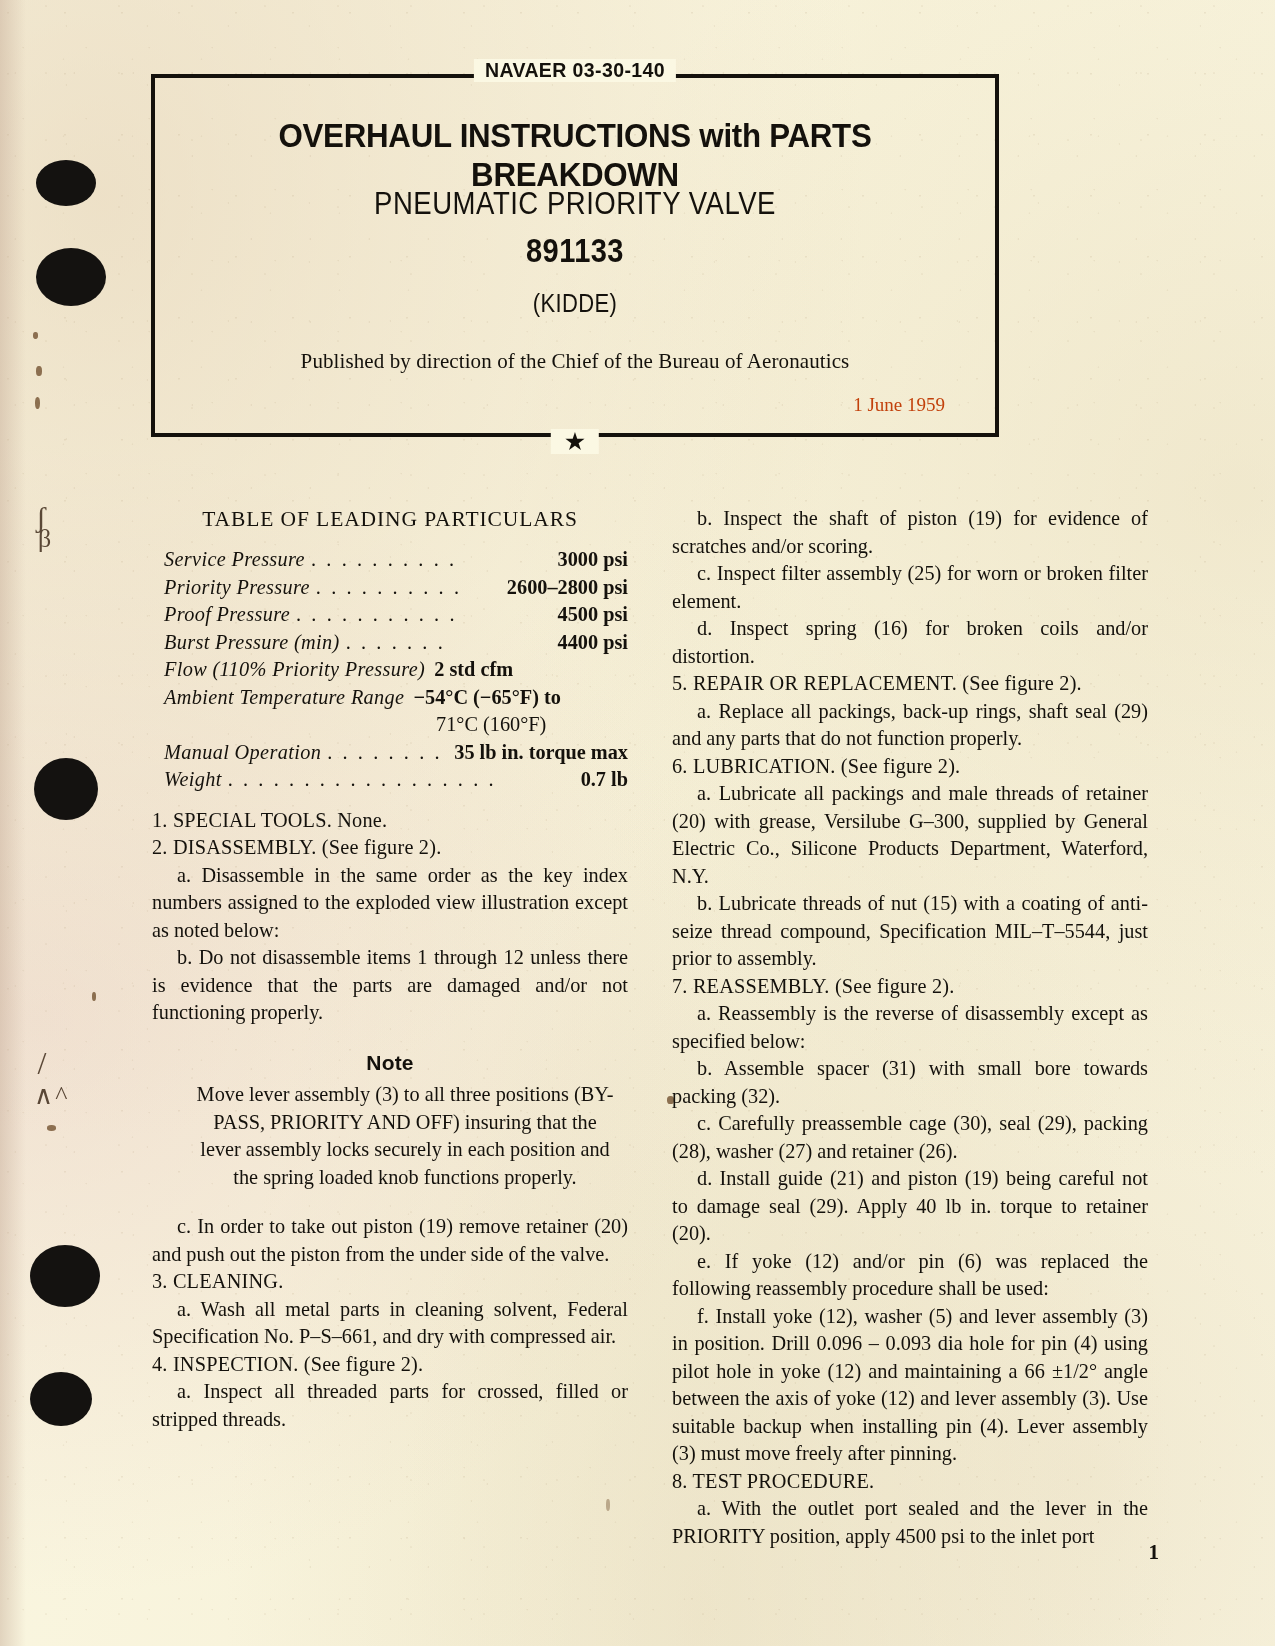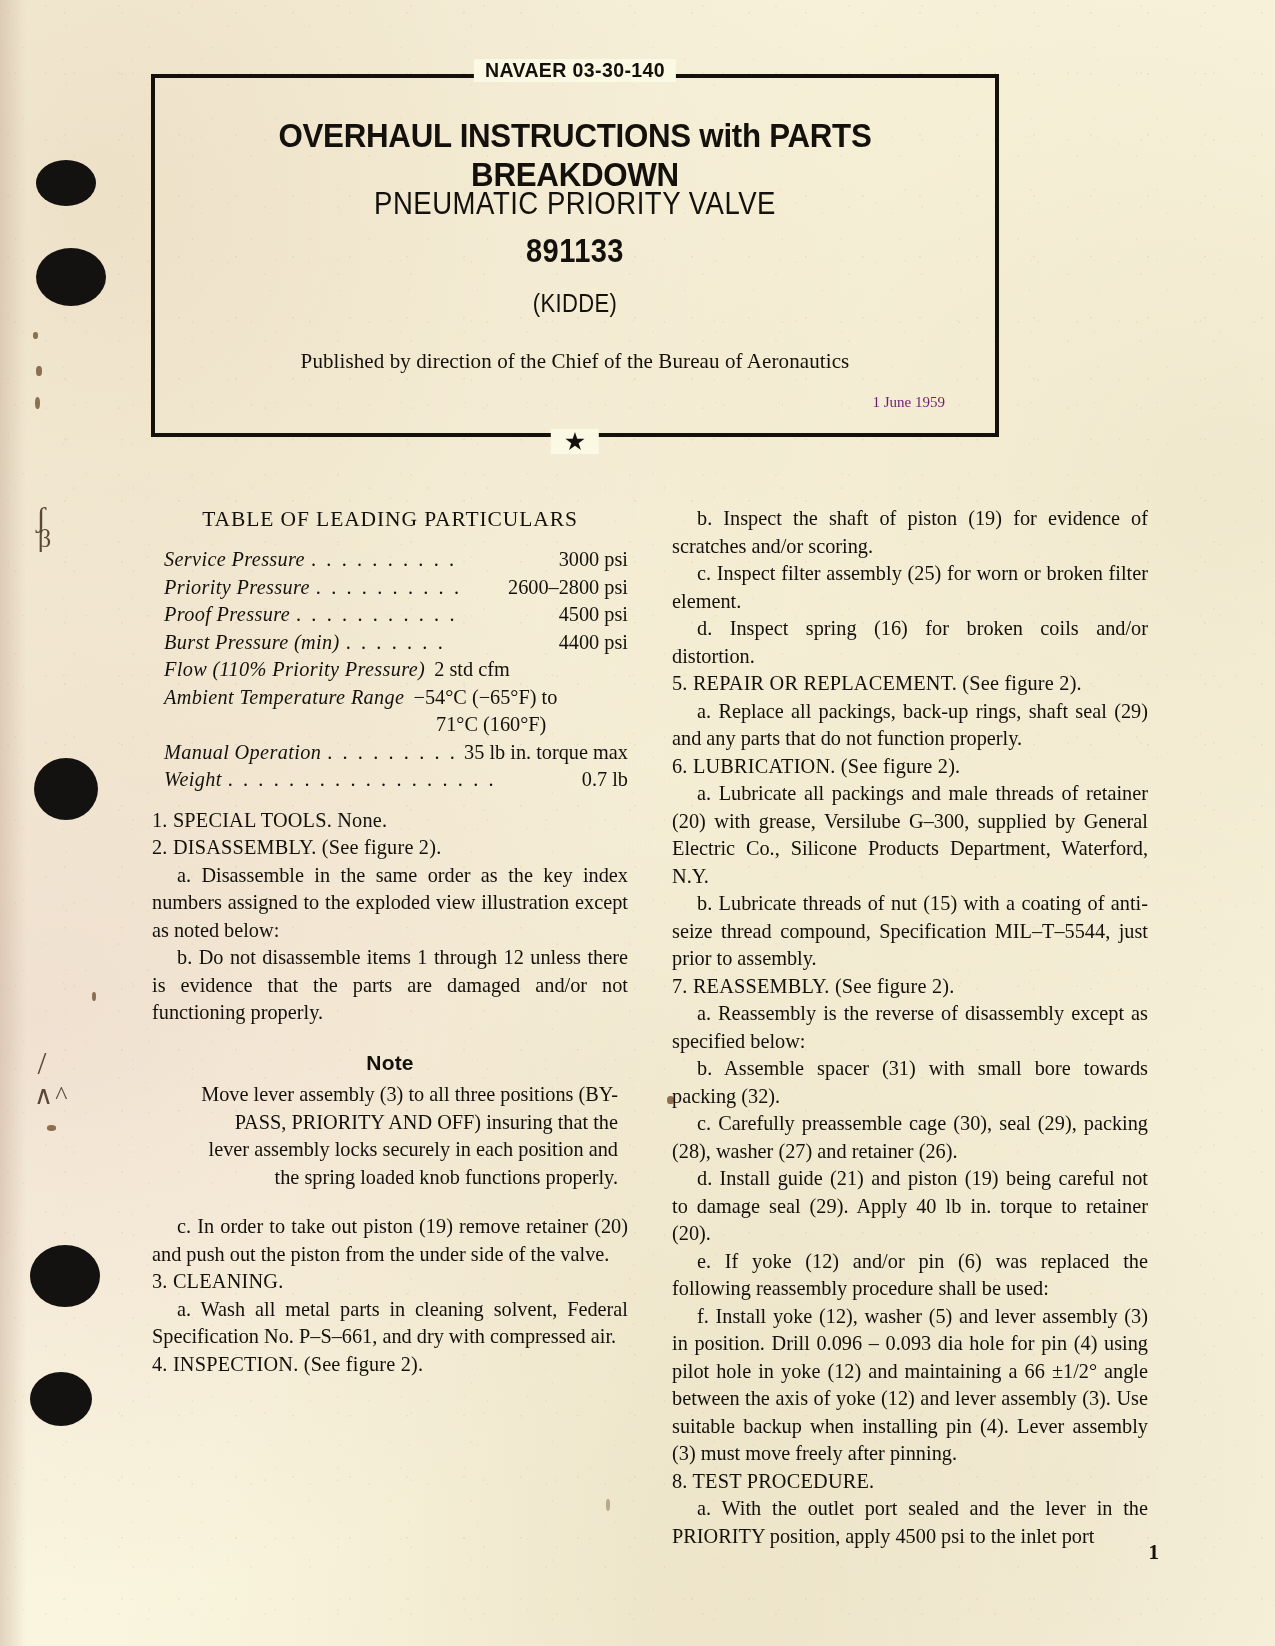--- a/index.html
+++ b/index.html
@@ -182,22 +182,22 @@
     text-align: center;
     font-size: 21px;
     letter-spacing: 0.1px;
     color: #14110c;
   }
   #doc-date {
     top: 320px;
     right: 54px;
     left: auto;
     text-align: right;
-    font-size: 15px;
-    color: #701a75;
+    font-size: 19px;
+    color: #c2410c;
   }
 
   
   #body-cols {
     position: absolute;
     left: 152px;
     top: 505px;
     width: 996px;
     display: flex;
     gap: 44px;
@@ -228,21 +228,21 @@
   .tlp-label { white-space: nowrap; letter-spacing: 0.35px; font-style: italic; }
   .tlp-dots {
     flex: 1;
     overflow: hidden;
     white-space: nowrap;
     letter-spacing: 2.6px;
     margin: 0 5px 0 6px;
     min-width: 0;
     color: #14110c;
   }
-  .tlp-value { white-space: nowrap; }
+  .tlp-value { white-space: nowrap; font-weight: bold; }
   .tlp-row.nodots .tlp-label { margin-right: 9px; }
   .tlp-cont {
     padding-left: 12px;
     margin-bottom: 9px;
     font-size: 20.3px;
   }
   .tlp-cont .pad { display: inline-block; width: 272px; }
 
   
   .sec-head {
@@ -267,21 +267,21 @@
     font-size: 21px;
     margin-top: 22px !important;
     margin-bottom: 4px !important;
     letter-spacing: 0.2px;
   }
   #note-body {
     padding-left: 40px;
     padding-right: 10px;
     font-size: 20.3px;
     line-height: 1.36;
-    text-align: right;
+    text-align: center;
     margin-bottom: 22px !important;
   }
 
   
   #page-number {
     position: absolute;
     right: 116px;
     top: 1540px;
     font-size: 21px;
     font-weight: bold;
@@ -392,20 +392,21 @@
 
       <p id="note-heading">Note</p>
       <p id="note-body">Move lever assembly (3) to all three positions (BY-PASS, PRIORITY AND OFF) insuring that the lever assembly locks securely in each position and the spring loaded knob functions properly.</p>
 
       <p class="para">c. In order to take out piston (19) remove retainer (20) and push out the piston from the under side of the valve.</p>
 
       <p class="sec-head">3. CLEANING.</p>
       <p class="para">a. Wash all metal parts in cleaning solvent, Federal Specification No. P–S–661, and dry with compressed air.</p>
 
       <p class="sec-head">4. INSPECTION. (See figure 2).</p>
+      <p class="para">a. Inspect all threaded parts for crossed, filled or stripped threads.</p>
     </div>
 
     <div class="col">
 
       <p class="para">b. Inspect the shaft of piston (19) for evidence of scratches and/or scoring.</p>
       <p class="para">c. Inspect filter assembly (25) for worn or broken filter element.</p>
       <p class="para">d. Inspect spring (16) for broken coils and/or distortion.</p>
 
       <p class="sec-head">5. REPAIR OR REPLACEMENT. (See figure 2).</p>
       <p class="para">a. Replace all packings, back-up rings, shaft seal (29) and any parts that do not function properly.</p>

